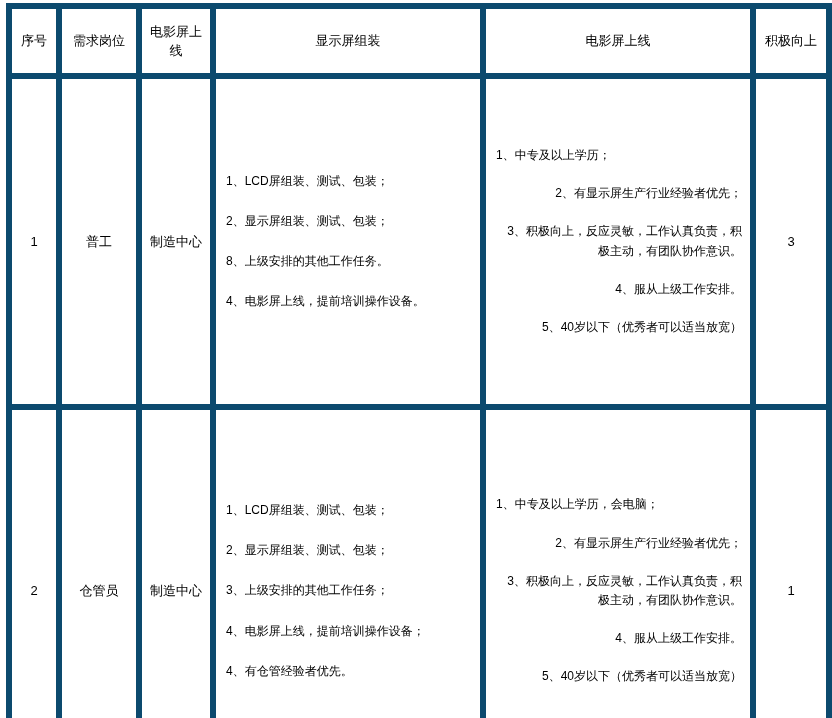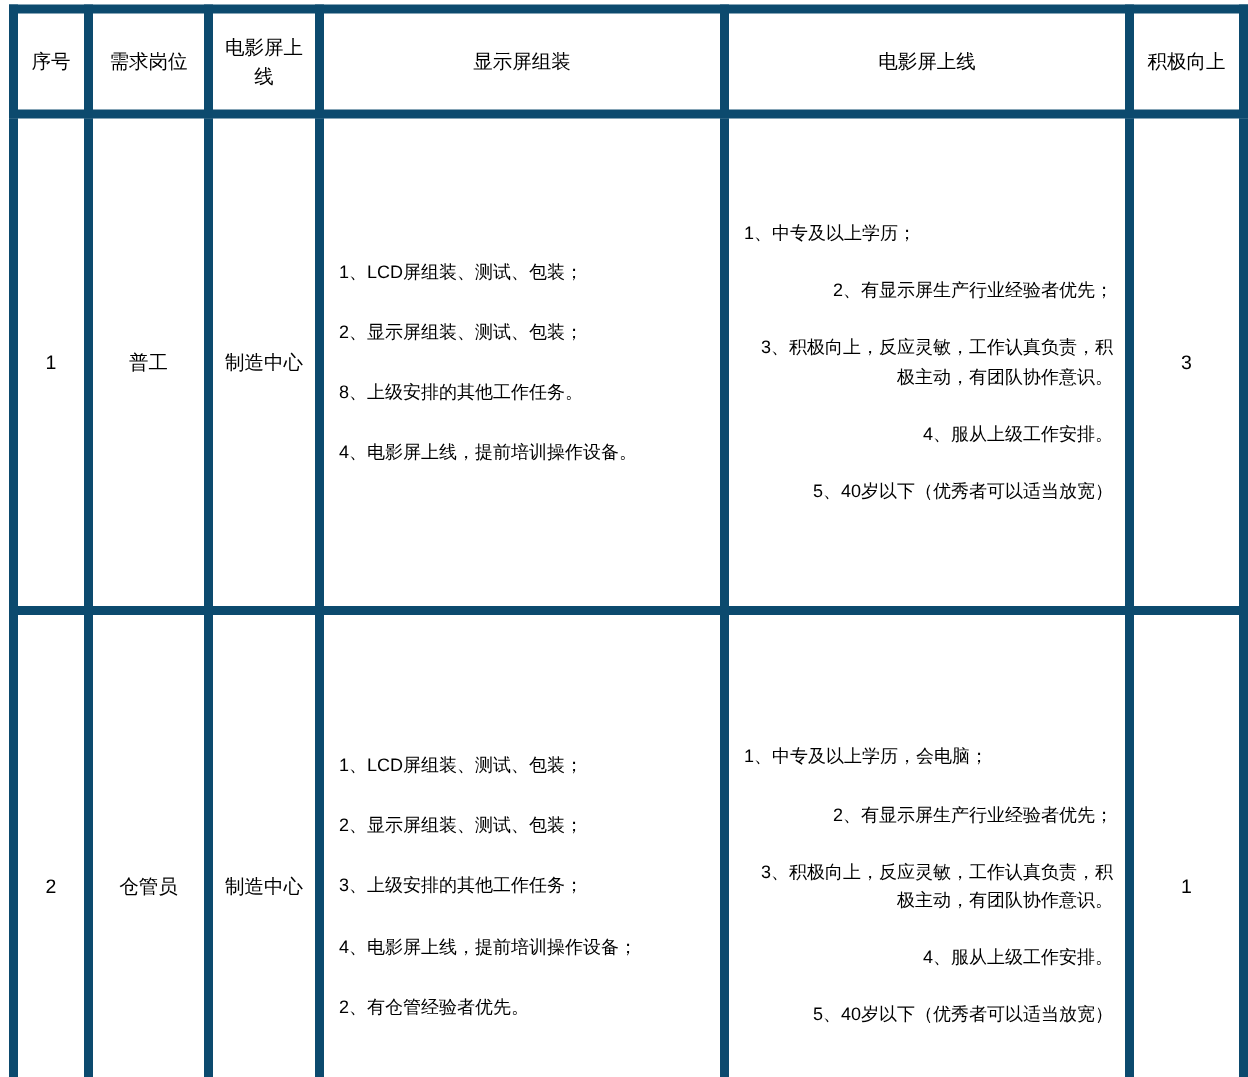--- a/index.html
+++ b/index.html
@@ -118,21 +118,21 @@
       </tr>
       <tr class="row-2">
         <td class="cell-center num-cell">2</td>
         <td class="cell-center post-cell">仓管员</td>
         <td class="cell-center dept-cell">制造中心</td>
         <td class="cell-text duties">
           <p class="para">1、LCD屏组装、测试、包装；</p>
           <p class="para">2、显示屏组装、测试、包装；</p>
           <p class="para">3、上级安排的其他工作任务；</p>
           <p class="para">4、电影屏上线，提前培训操作设备；</p>
-          <p class="para">2、有仓管经验者优先。</p>
+          <p class="para">4、有仓管经验者优先。</p>
         </td>
         <td class="cell-text req">
           <p class="para">1、中专及以上学历，会电脑；</p>
           <p class="para">2、有显示屏生产行业经验者优先；</p>
           <p class="para">3、积极向上，反应灵敏，工作认真负责，积极主动，有团队协作意识。</p>
           <p class="para">4、服从上级工作安排。</p>
           <p class="para">5、40岁以下（优秀者可以适当放宽）</p>
         </td>
         <td class="cell-center count-cell">1</td>
       </tr>

